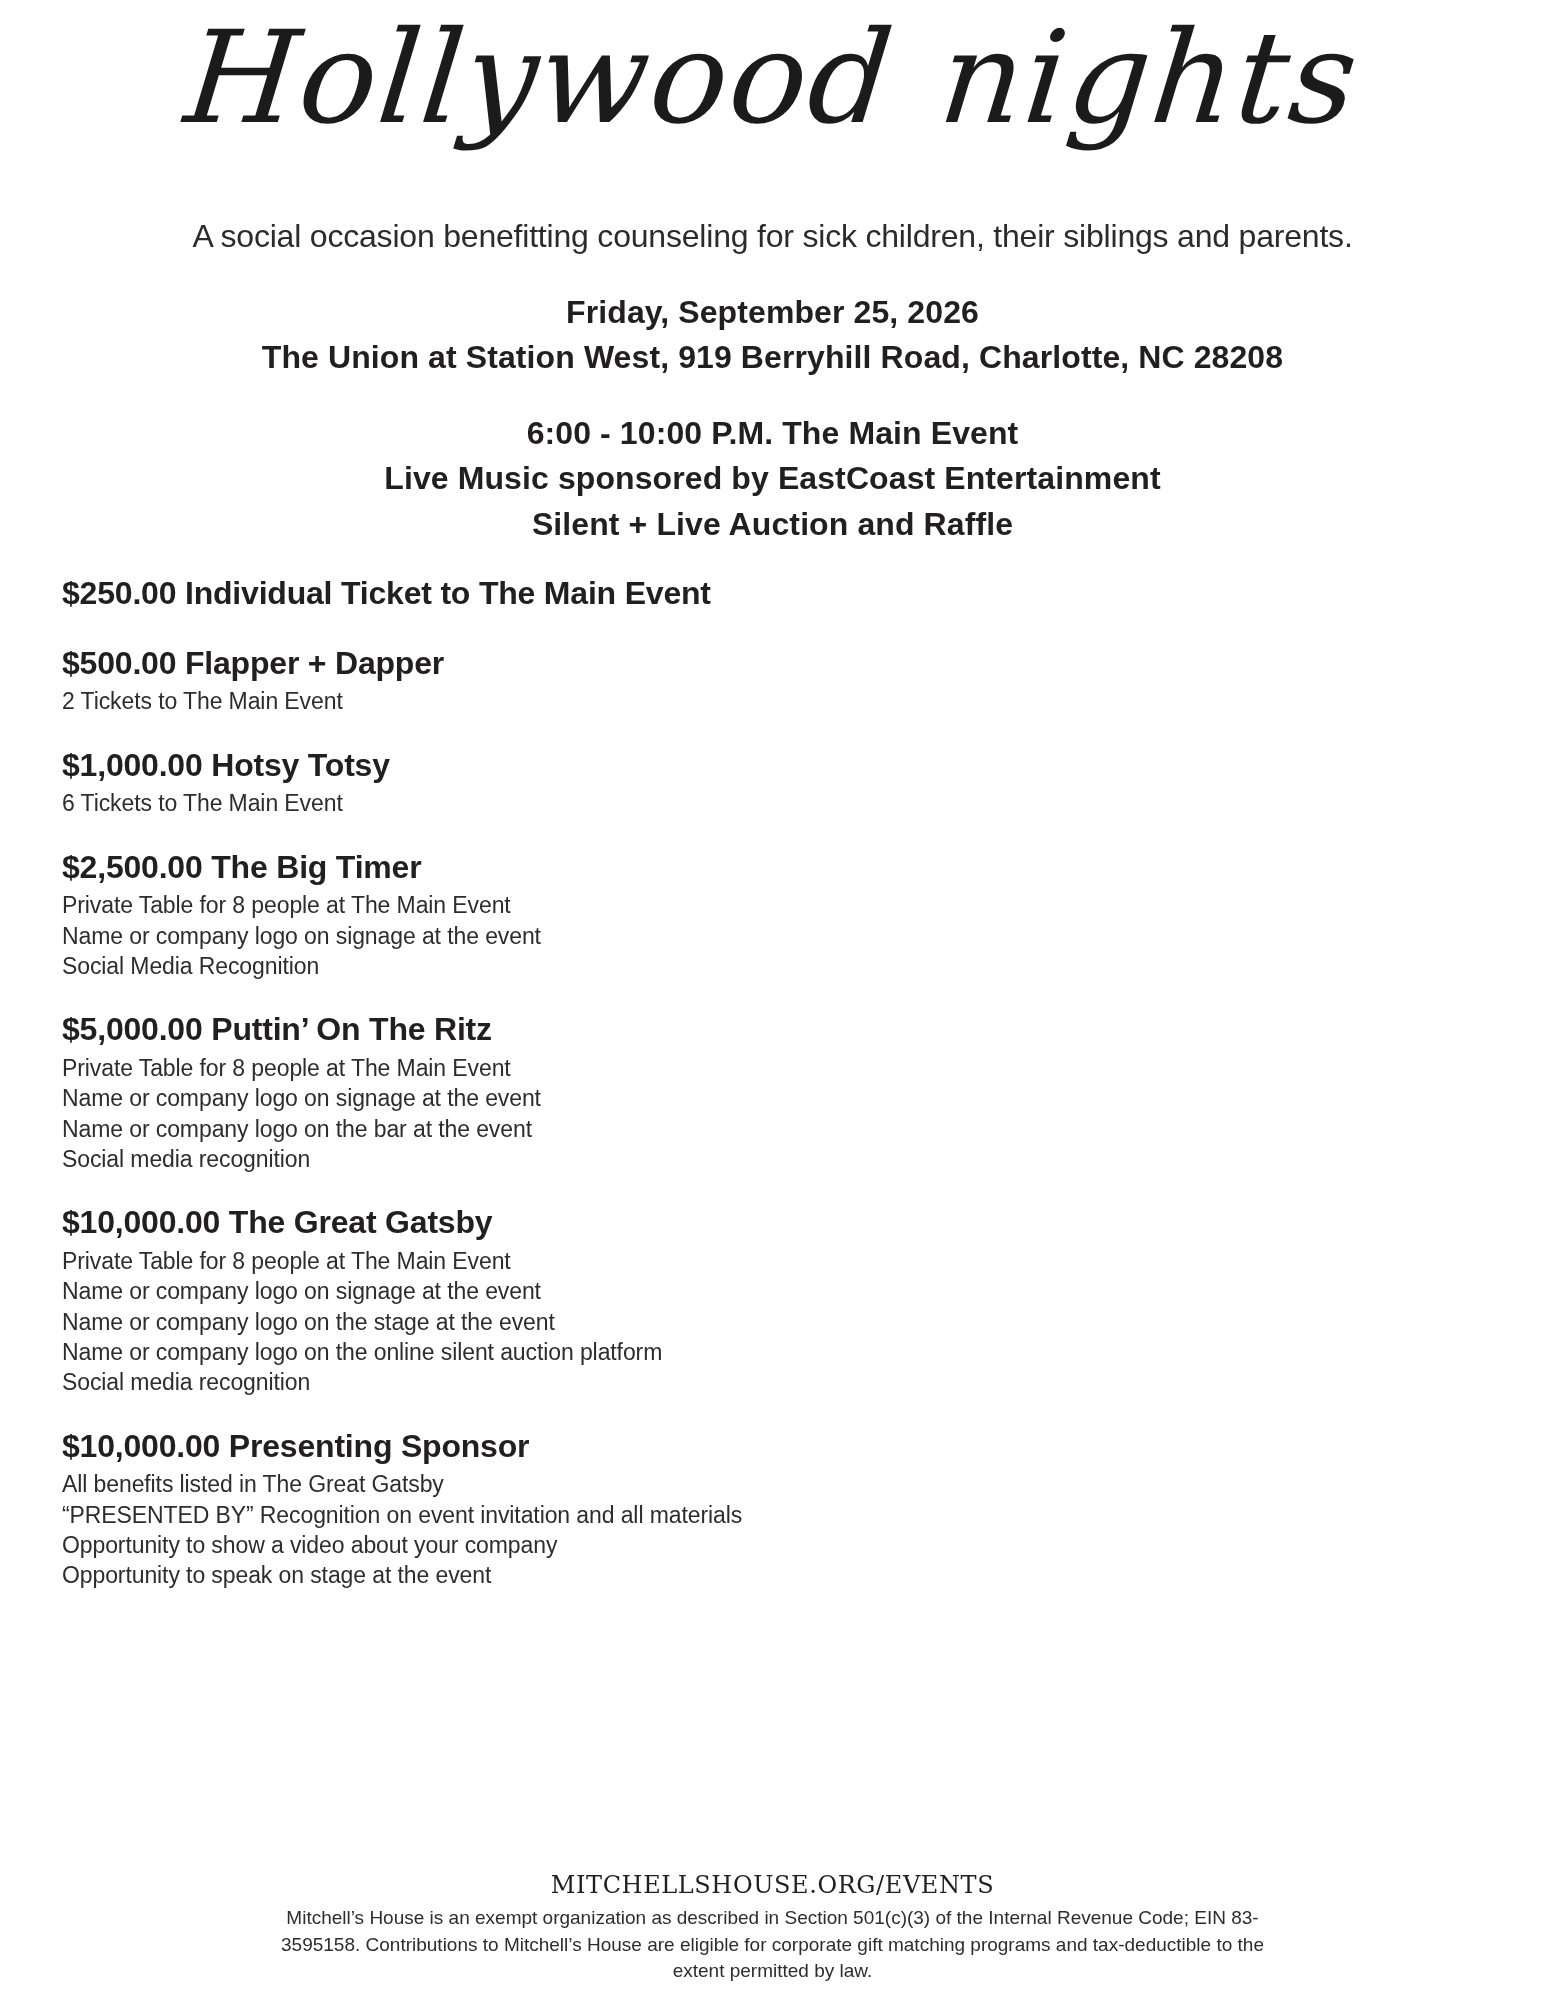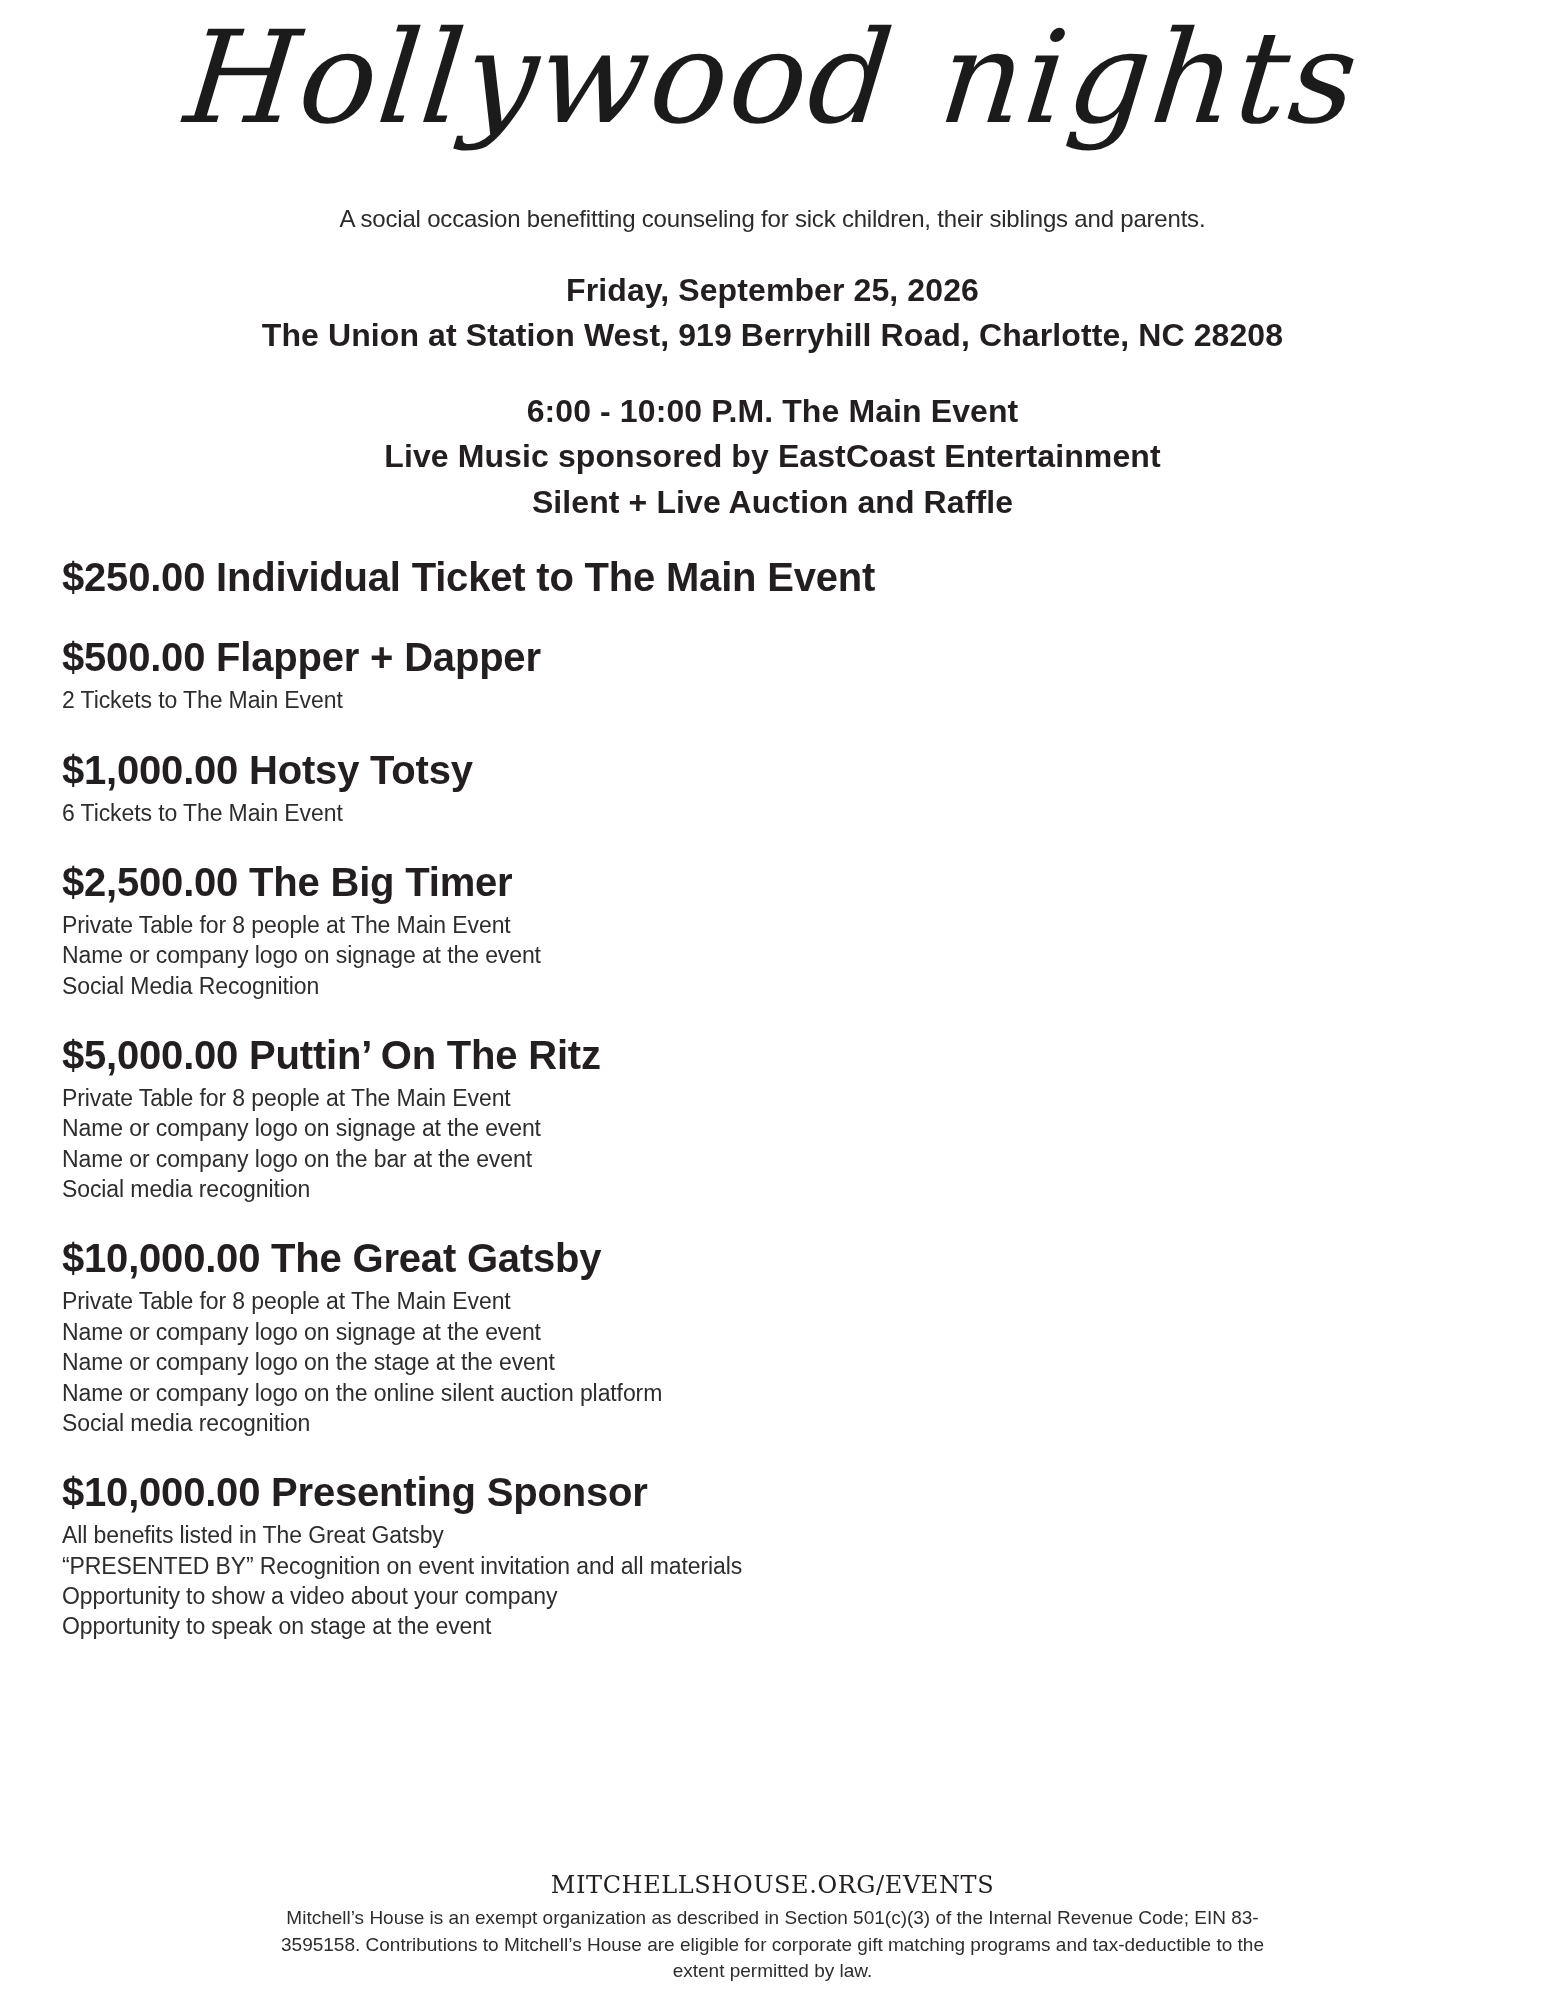--- a/index.html
+++ b/index.html
@@ -38,24 +38,24 @@
     line-height: 1.15;
     letter-spacing: 2px;
     color: #1b1b1b;
     white-space: nowrap;
     transform: skewX(-6deg);
   }
   .script-title .gap { display: inline-block; width: 48px; }
 
   .tagline {
     text-align: center;
-    font-size: 24px;
+    font-size: 32px;
     line-height: 1.25;
     color: #2b2b2b;
-    margin-top: 8px;
+    margin-top: 20px;
     letter-spacing: -0.2px;
   }
 
   
   .event-block {
     text-align: center;
     font-weight: bold;
     font-size: 32px;
     line-height: 1.42;
     color: #231f20;
@@ -64,21 +64,21 @@
   }
   .event-block .spacer { display: block; height: 30px; }
 
   
   .tiers {
     margin-top: 26px;
   }
   .tier { margin-bottom: 28px; }
   .tier:last-child { margin-bottom: 0; }
   .tier-title {
-    font-size: 40px;
+    font-size: 32px;
     font-weight: bold;
     line-height: 1.3;
     color: #231f20;
     letter-spacing: -0.2px;
   }
   .tier-benefits {
     margin-top: 2px;
   }
   .benefit {
     font-size: 23px;

